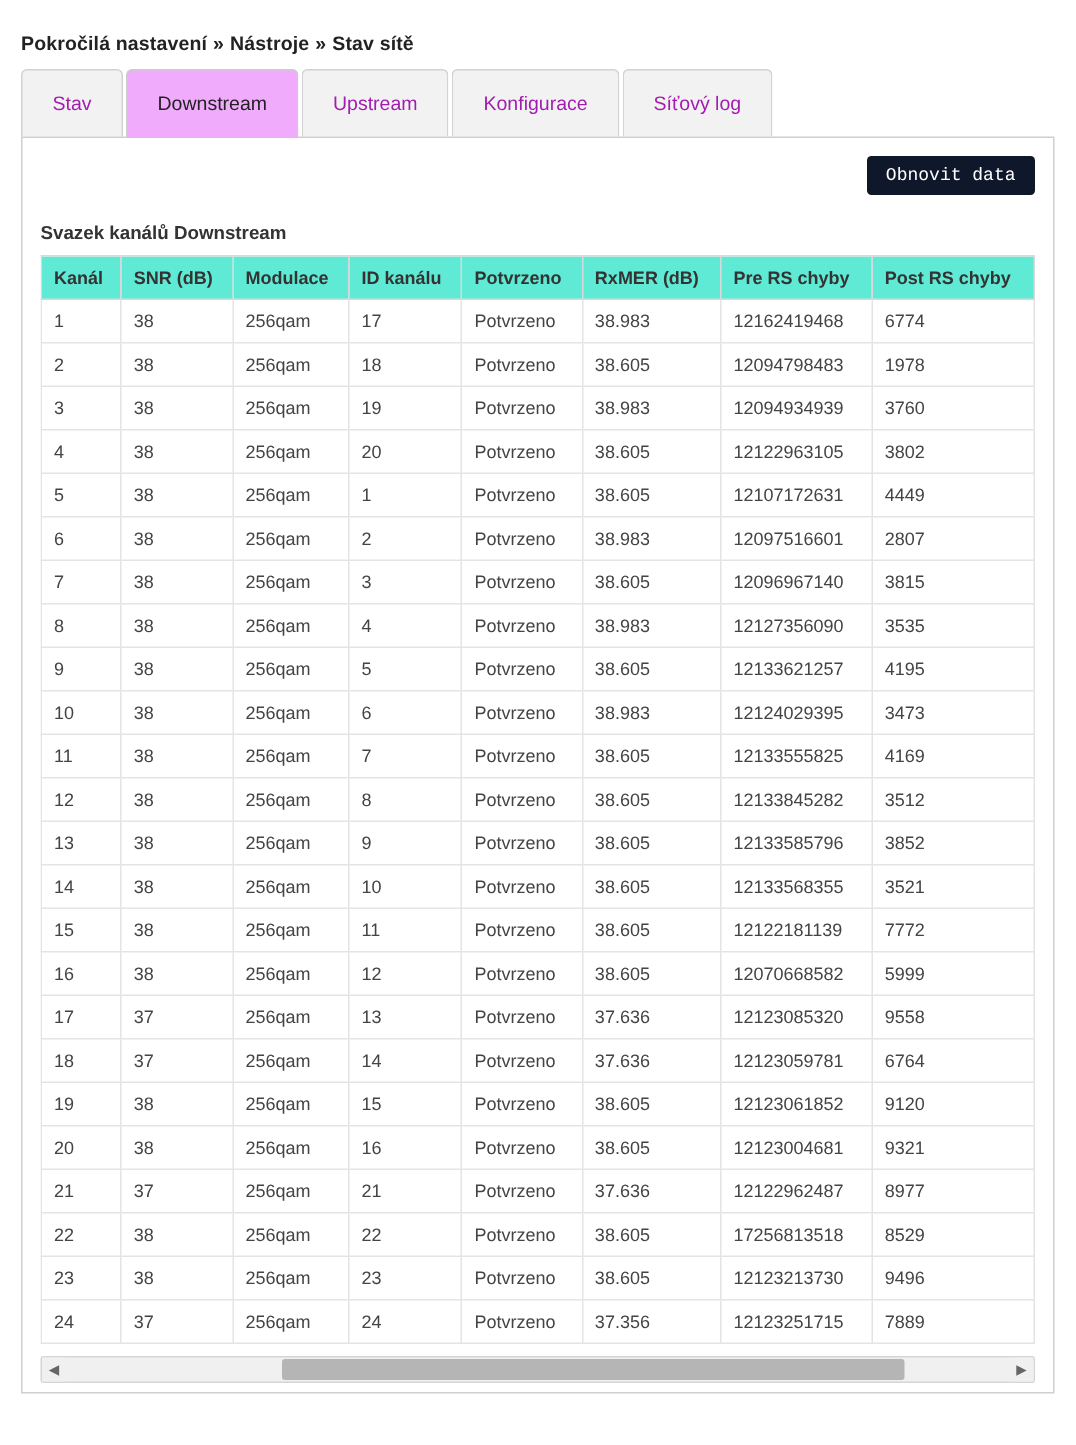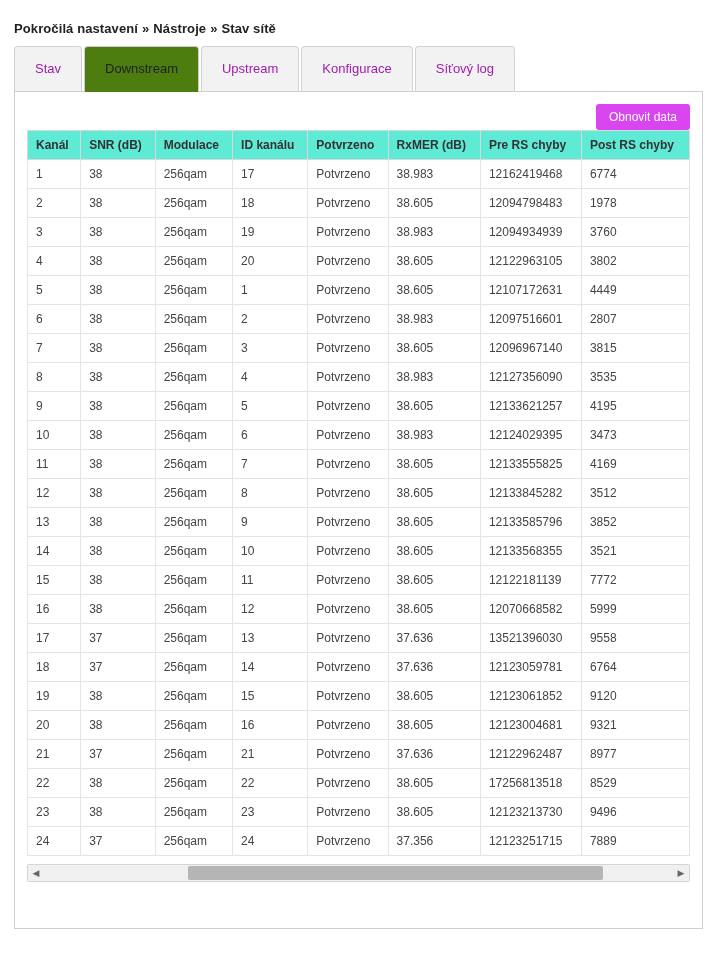--- a/index.html
+++ b/index.html
@@ -43,21 +43,21 @@
     color: #a21caf;
     background: #f2f2f2;
     border: 1px solid #d2d2d2;
     border-bottom: none;
     border-radius: 4px 4px 0 0;
     vertical-align: bottom;
     text-align: center;
     cursor: pointer;
   }
   .tab.active {
-    background: #4d7c0f;
+    background: #f0abfc;
     color: #222222;
     border-color: #cccccc;
     position: relative;
     z-index: 3;
   }
   
   .panel {
     position: relative;
     margin: 0 14px 0 14px;
     border: 1px solid #cfcfcf;
@@ -66,28 +66,28 @@
     box-sizing: border-box;
     margin-top: -1px;
     z-index: 1;
   }
   .refresh-row {
     text-align: right;
     padding: 12px 12px 0 0;
   }
   .btn-refresh {
     display: inline-block;
-    background: #d946ef;
+    background: #0f172a;
     color: #ffffff;
     font-size: 12px;
     border: none;
     border-radius: 3px;
     padding: 6px 13px;
     cursor: pointer;
-    font-family: Liberation Sans, sans-serif;
+    font-family: Liberation Mono, monospace;
   }
   .section-title {
     font-size: 12.5px;
     font-weight: bold;
     color: #333333;
     padding: 18px 0 8px 12px;
   }
   .table-wrap {
     margin: 0 12px;
     overflow: hidden;
@@ -162,20 +162,21 @@
   <div class="tabbar">
     <div class="tab">Stav</div><div class="tab active">Downstream</div><div class="tab">Upstream</div><div class="tab">Konfigurace</div><div class="tab">Síťový log</div>
   </div>
 
   <div class="panel">
 
     <div class="refresh-row">
       <button class="btn-refresh">Obnovit data</button>
     </div>
 
+    <div class="section-title">Svazek kanálů Downstream</div>
 
     <div class="table-wrap">
       <table class="grid">
         <thead>
           <tr>
             <th>Kanál</th>
             <th>SNR (dB)</th>
             <th>Modulace</th>
             <th>ID kanálu</th>
             <th>Potvrzeno</th>
@@ -345,21 +346,21 @@
               <td>12070668582</td>
               <td>5999</td>
             </tr>
           <tr>
               <td>17</td>
               <td>37</td>
               <td>256qam</td>
               <td>13</td>
               <td>Potvrzeno</td>
               <td>37.636</td>
-              <td>13521396030</td>
+              <td>12123085320</td>
               <td>9558</td>
             </tr>
           <tr>
               <td>18</td>
               <td>37</td>
               <td>256qam</td>
               <td>14</td>
               <td>Potvrzeno</td>
               <td>37.636</td>
               <td>12123059781</td>

